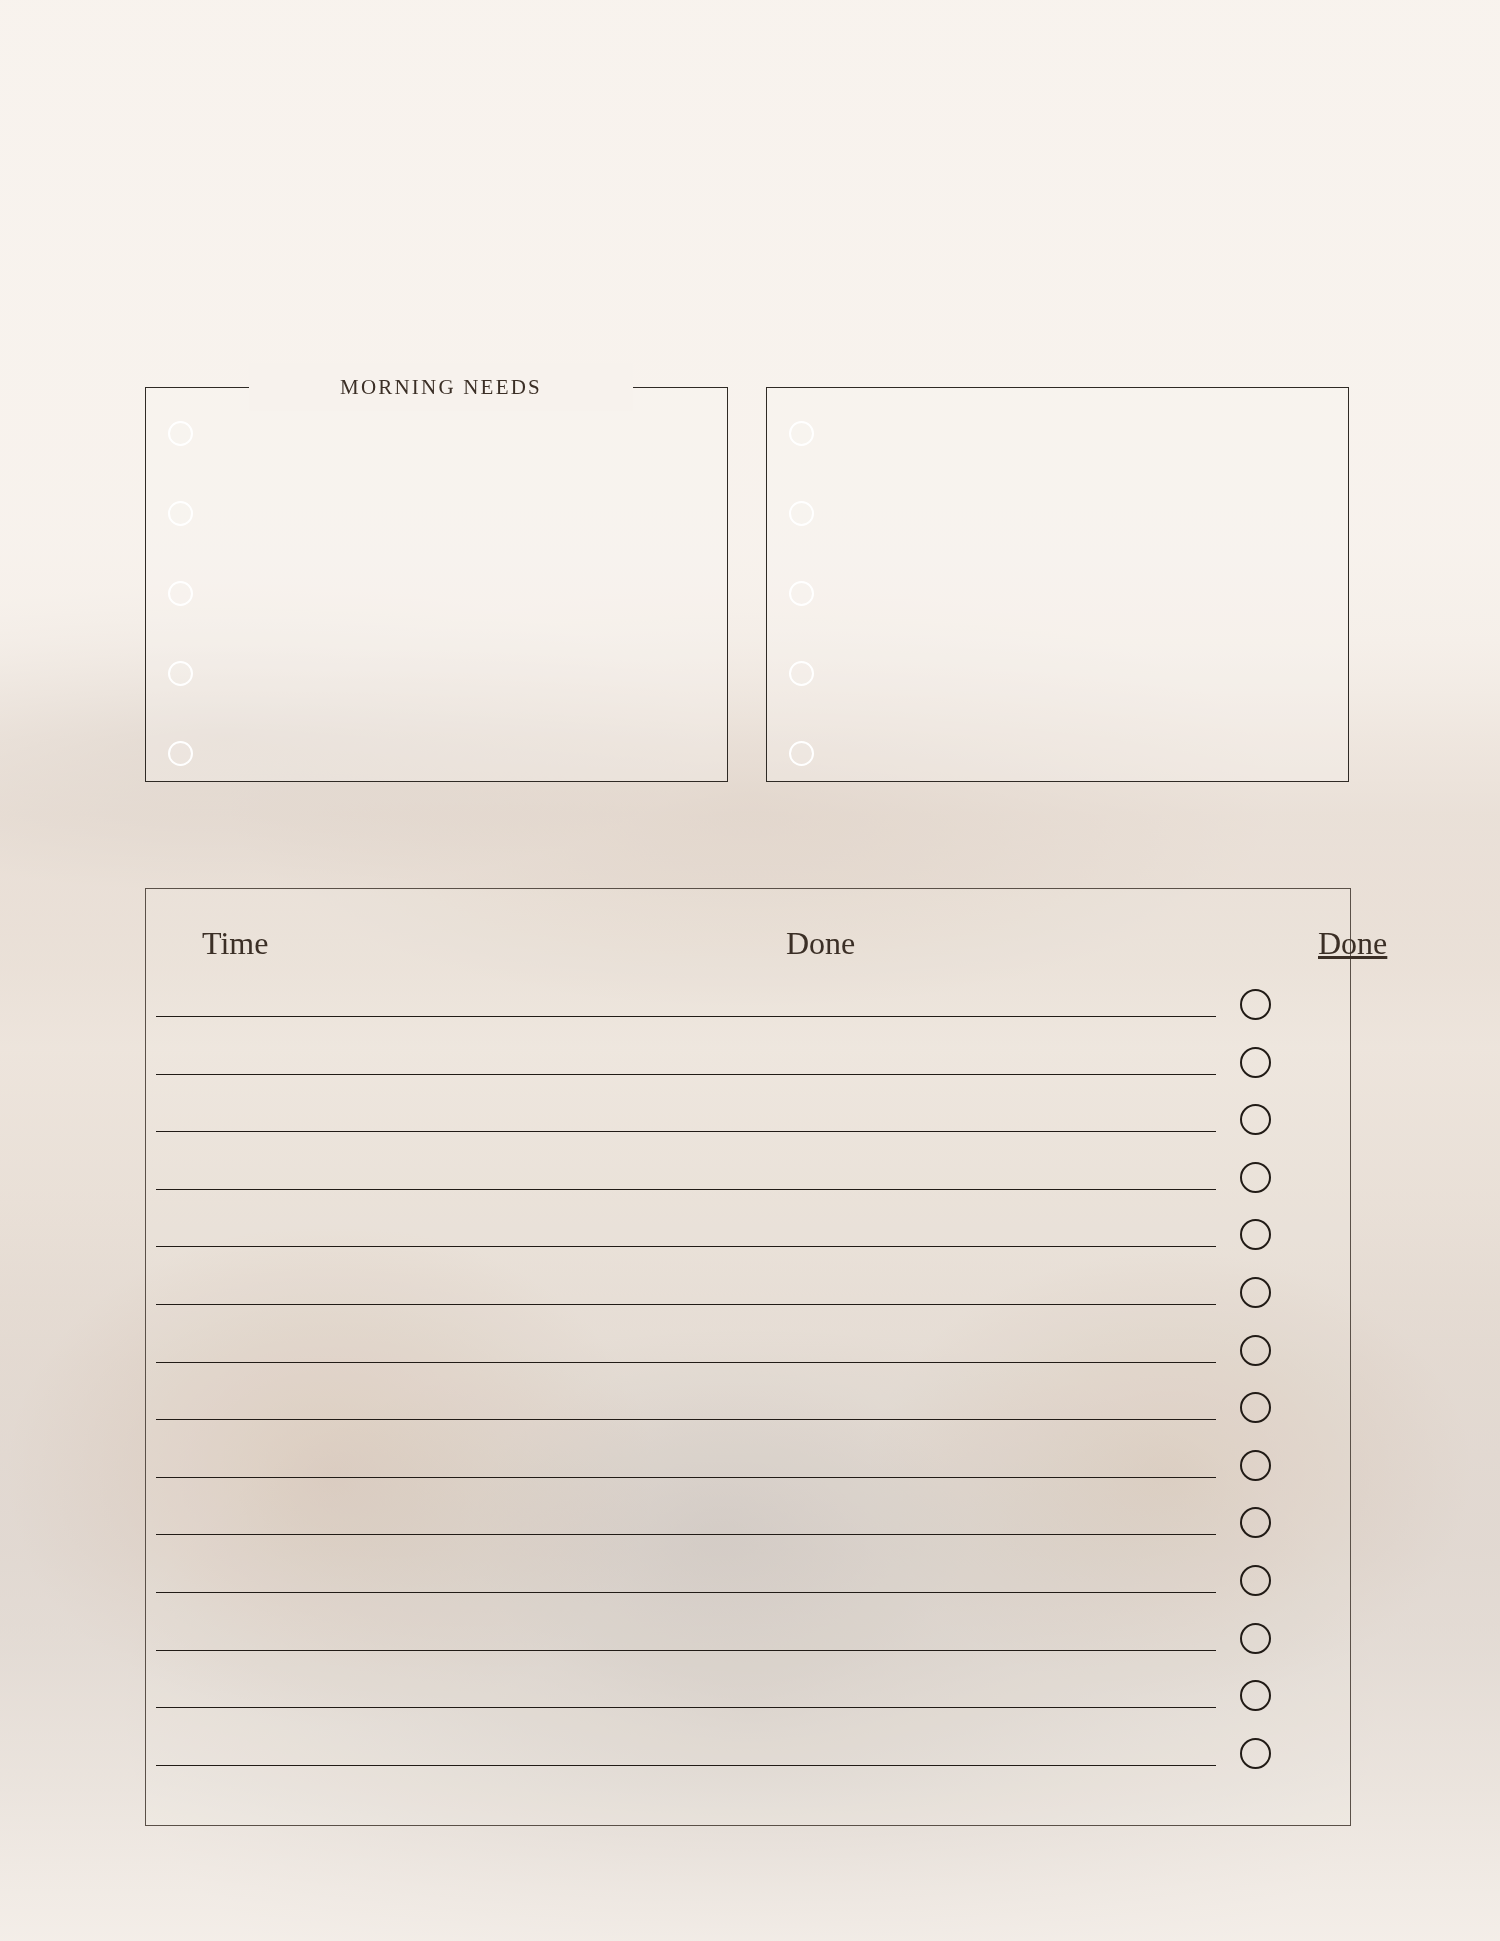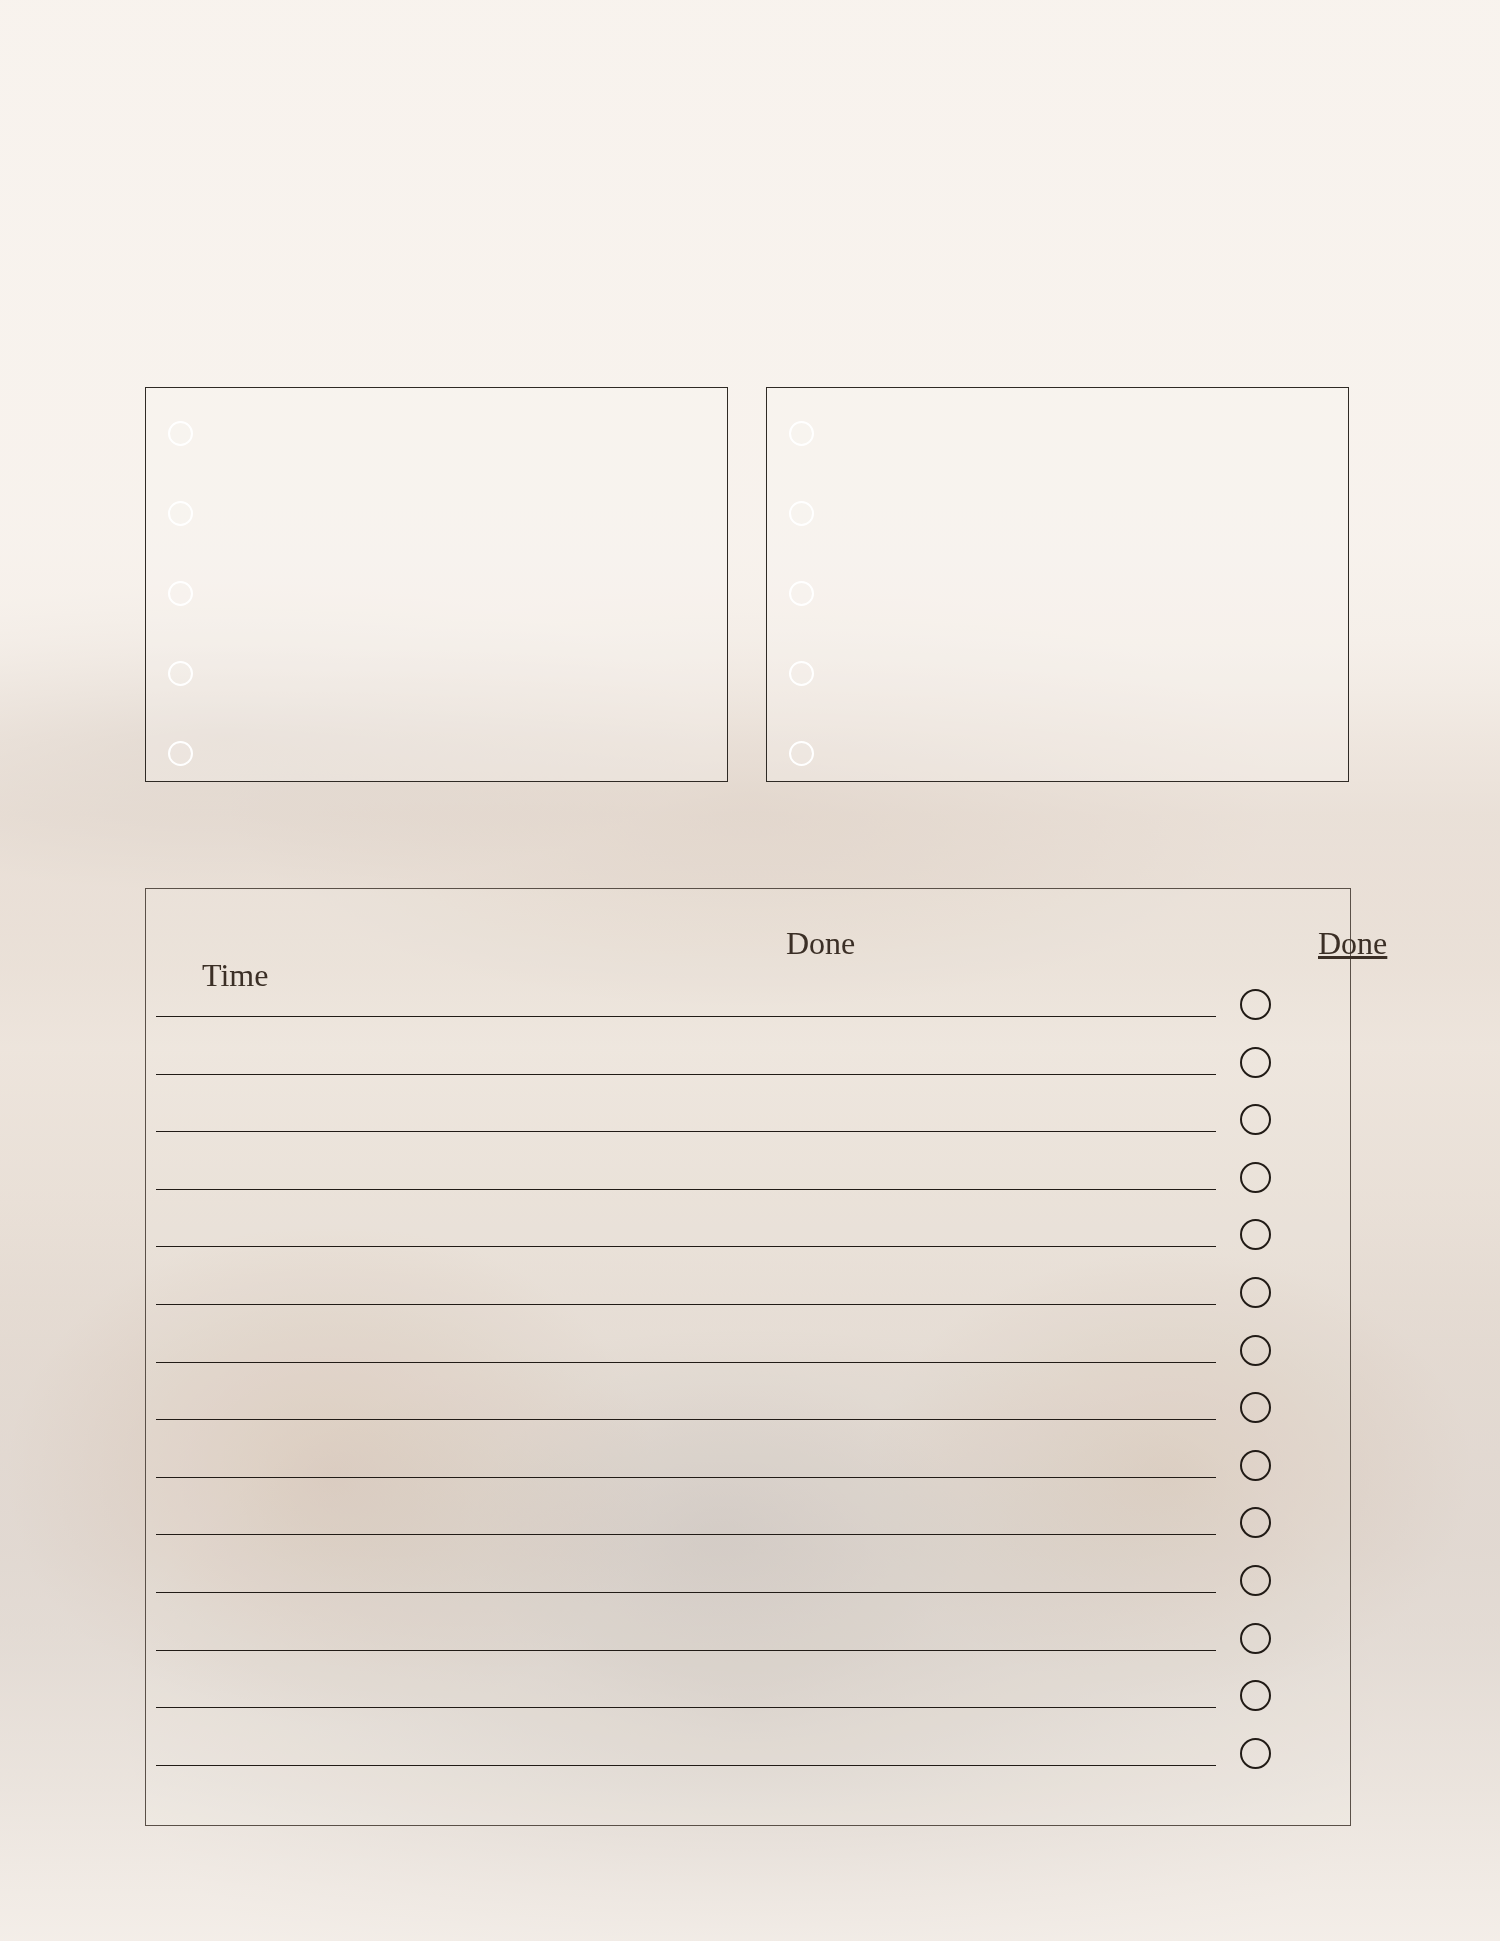--- a/index.html
+++ b/index.html
@@ -137,21 +137,21 @@
     left: 0;
     width: 100%;
     height: 40px;
   }
   .sched-head span {
     position: absolute;
     font-size: 32px;
     color: #3b2f26;
     font-family: "Liberation Serif", serif;
   }
-  #head-time { left: 56px; margin-top: 32px; }
+  #head-time { left: 56px; }
   #head-task { left: 640px; }
   #head-done { left: 1172px; text-decoration: underline; }
 
   .rule {
     position: absolute;
     left: 10px;
     width: 1060px;
     height: 0;
     border-top: 1.6px solid #211b16;
   }
@@ -177,20 +177,21 @@
 
     <div class="needs-box" id="morning-box">
       <div class="punch-col" id="morning-punches">
           <div class="punch" style="top: 33px;"></div>
           <div class="punch" style="top: 113px;"></div>
           <div class="punch" style="top: 193px;"></div>
           <div class="punch" style="top: 273px;"></div>
           <div class="punch" style="top: 353px;"></div>
         </div>
     </div>
+    <div class="needs-tab" id="morning-tab">MORNING NEEDS</div>
 
     <div class="needs-box" id="evening-box">
       <div class="punch-col" id="evening-punches">
           <div class="punch" style="top: 33px;"></div>
           <div class="punch" style="top: 113px;"></div>
           <div class="punch" style="top: 193px;"></div>
           <div class="punch" style="top: 273px;"></div>
           <div class="punch" style="top: 353px;"></div>
         </div>
     </div>

